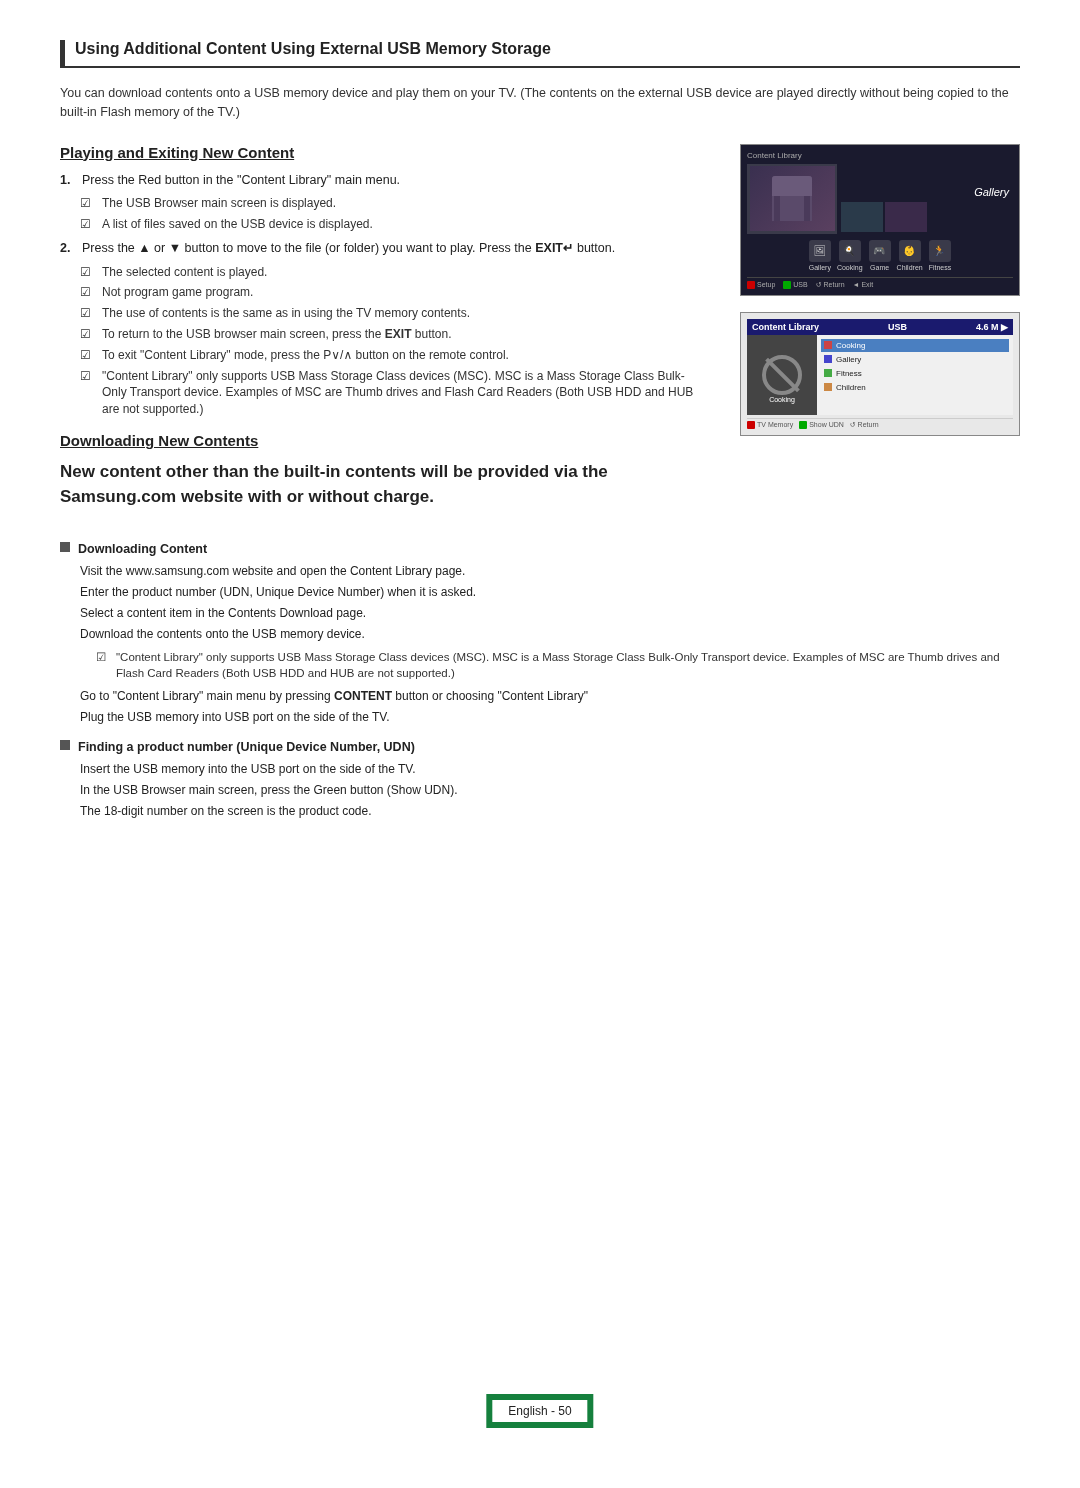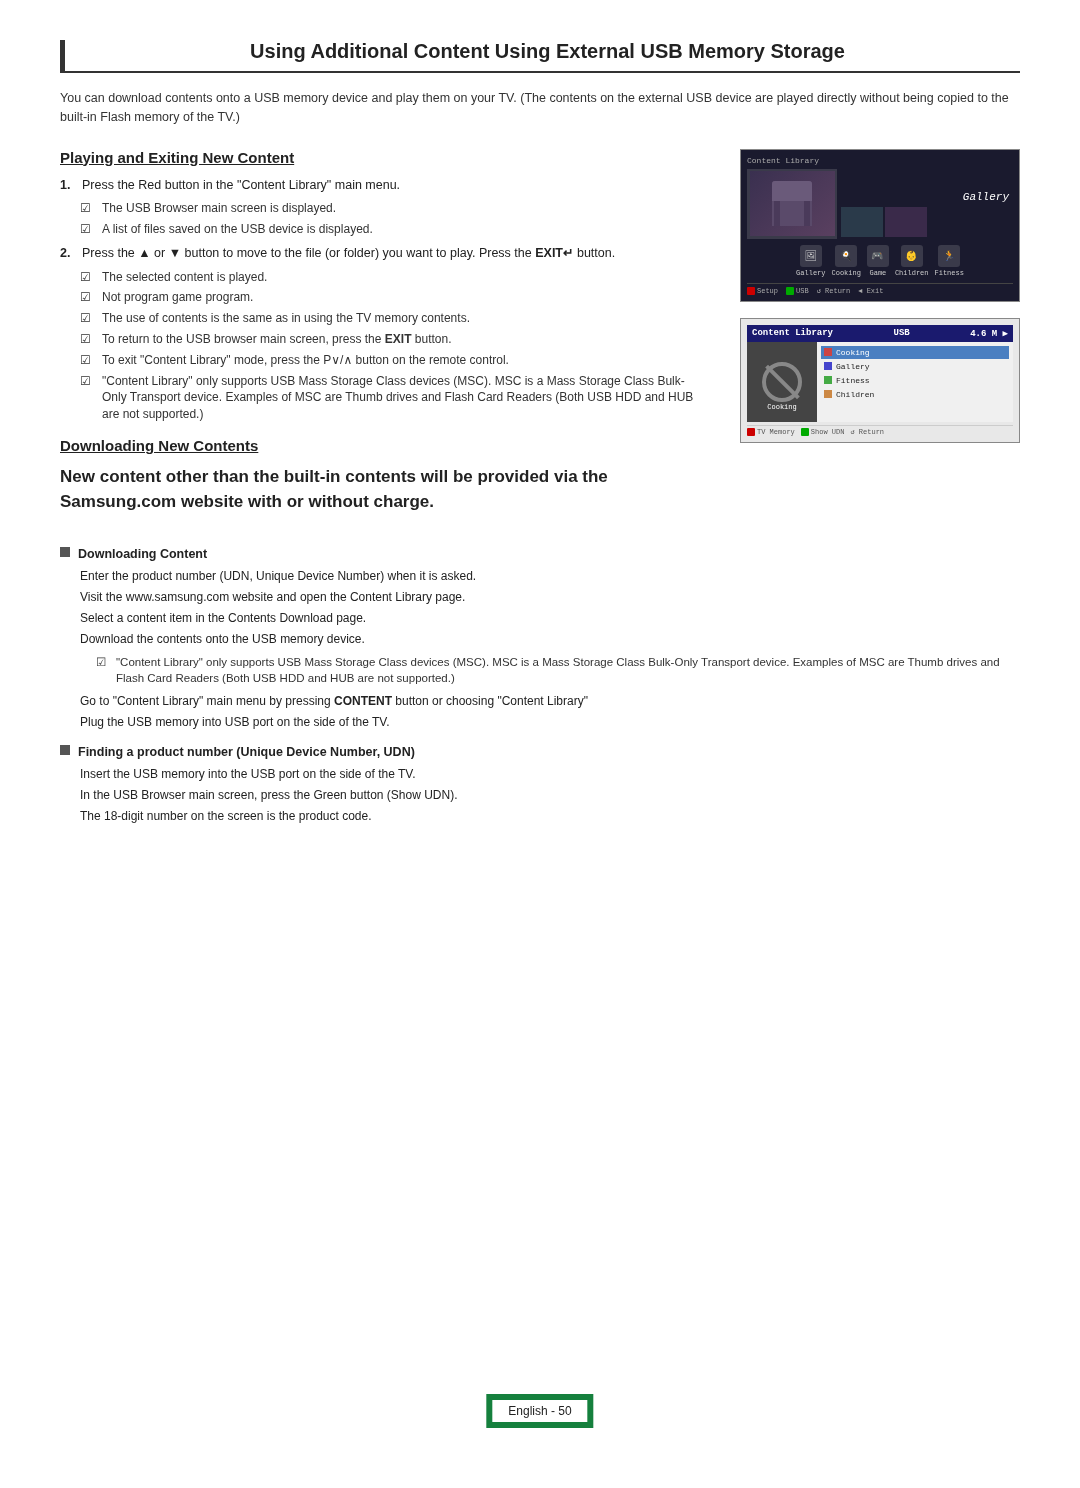--- a/index.html
+++ b/index.html
@@ -7,28 +7,27 @@
       background: #fff;
       font-family: Arial, sans-serif;
       font-size: 13px;
       color: #222;
       width: 1080px;
       min-height: 1488px;
       padding: 40px 60px 60px 60px;
     }
 
     .page-title {
-      font-size: 20px;
+      font-size: 16px;
       font-weight: bold;
       border-bottom: 2px solid #333;
       padding-bottom: 8px;
       margin-bottom: 16px;
       padding-left: 10px;
       border-left: 5px solid #333;
-      text-align: center;
     }
 
     .intro-text {
       font-size: 12.5px;
       margin-bottom: 22px;
       line-height: 1.5;
       color: #333;
     }
 
     .two-col {
@@ -98,21 +97,20 @@
     }
 
     
     .screen-mockup {
       border: 1px solid #888;
       background: #1a1a2e;
       color: #fff;
       font-size: 9px;
       padding: 6px;
       margin-bottom: 6px;
-      font-family: Liberation Mono, monospace;
     }
 
     .screen-title-bar {
       font-size: 8px;
       color: #aaa;
       margin-bottom: 4px;
     }
 
     .screen-gallery {
       display: flex;
@@ -547,22 +545,22 @@
 </div>
 
 <div class="bottom-section">
 
   <div class="bullet-section">
     <div class="bullet-header">
       <div class="bullet-square"></div>
       <span>Downloading Content</span>
     </div>
     <ol class="numbered-sub-list">
+      <li>Visit the www.samsung.com website and open the Content Library page.</li>
       <li>Enter the product number (UDN, Unique Device Number) when it is asked.</li>
-      <li>Visit the www.samsung.com website and open the Content Library page.</li>
       <li>Select a content item in the Contents Download page.</li>
       <li>Download the contents onto the USB memory device.</li>
     </ol>
     <div class="note-box">
       <div class="note-box-item">
         <span class="check">☑</span>
         <span>"Content Library" only supports USB Mass Storage Class devices (MSC). MSC is a Mass Storage Class Bulk-Only Transport device. Examples of MSC are Thumb drives and Flash Card Readers (Both USB HDD and HUB are not supported.)</span>
       </div>
     </div>
     <ol class="numbered-sub-list" start="5">

